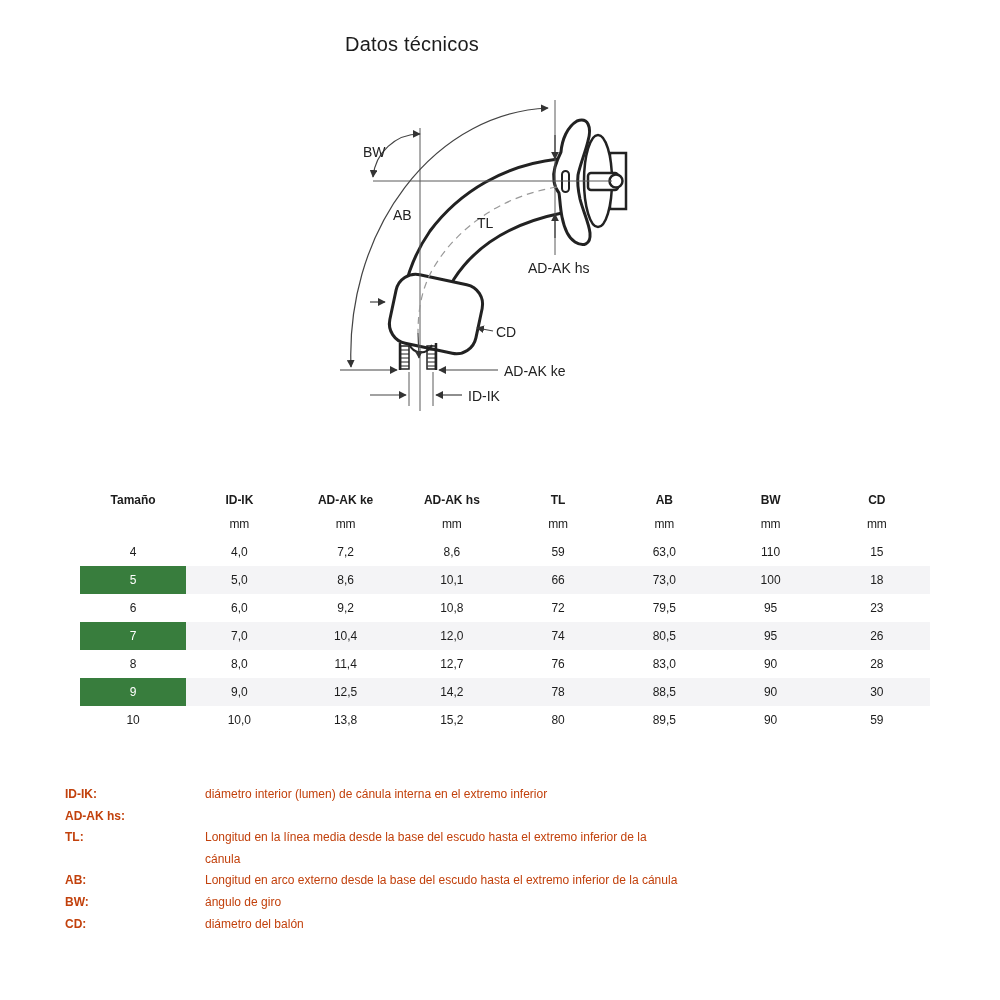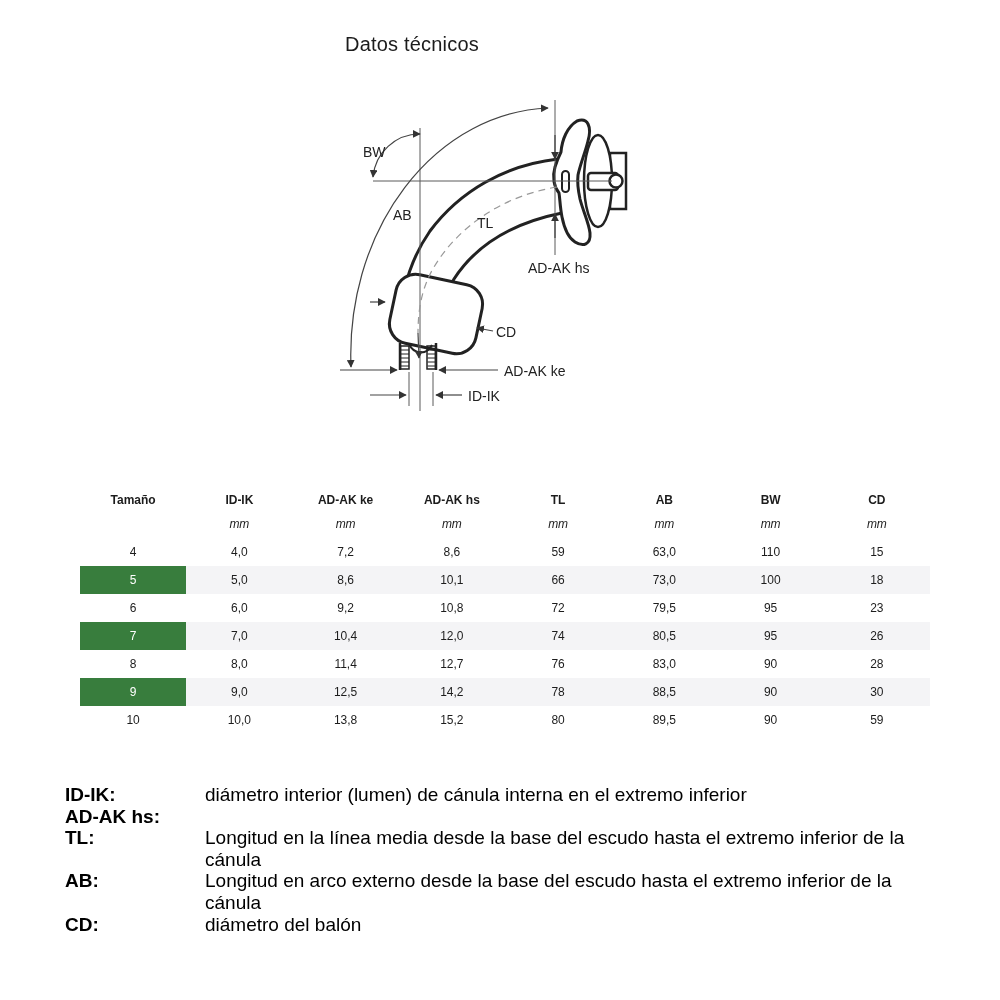--- a/index.html
+++ b/index.html
@@ -5,28 +5,28 @@
   html,body{margin:0;padding:0;background:#ffffff;}
   .page{position:relative;width:1000px;height:932px;background:#fff;
         font-family:"Liberation Sans",sans-serif;color:#1c1c1c;overflow:hidden;border-radius:29px;}
   .title{position:absolute;left:345px;top:33px;font-size:20px;letter-spacing:.2px;color:#1c1c1c;}
   .diagram{position:absolute;left:330px;top:95px;}
   .diagram text{font-family:"Liberation Sans",sans-serif;font-size:14px;fill:#222;}
   
   .tech-table{position:absolute;left:80px;top:489px;width:850px;font-size:12px;}
   .t-row{display:grid;grid-template-columns:repeat(8,1fr);}
   .t-head .cell{font-weight:bold;height:23px;line-height:23px;}
-  .t-units .cell{height:26px;line-height:24px;font-style:italic;}
+  .t-units .cell{height:26px;line-height:24px;}
   .t-data{height:28px;}
   .t-data .cell{height:28px;line-height:28px;}
   .cell{text-align:center;white-space:nowrap;}
   .t-data.striped{background:#f4f4f6;}
   .t-data .size-cell.hl{background:#387d3d;color:#ffffff;}
   
-  .legend{position:absolute;left:65px;top:784px;width:885px;font-size:19px;line-height:21.6px;color:#000000;}
+  .legend{position:absolute;left:65px;top:784px;width:885px;font-size:12px;line-height:21.6px;color:#c2410c;}
   .legend-item{display:flex;align-items:flex-start;}
   .legend-term{font-weight:bold;width:140px;flex:0 0 140px;}
   .legend-desc{white-space:pre-line;max-width:745px;}
 </style>
 </head>
 <body>
 
 <div class="page">
 
   <div class="title">Datos técnicos</div>
@@ -210,22 +210,22 @@
       <div class="legend-item">
         <div class="legend-term">TL:</div>
         <div class="legend-desc">Longitud en la línea media desde la base del escudo hasta el extremo inferior de la
 cánula</div>
       </div>
       <div class="legend-item">
         <div class="legend-term">AB:</div>
         <div class="legend-desc">Longitud en arco externo desde la base del escudo hasta el extremo inferior de la cánula</div>
       </div>
       <div class="legend-item">
+        <div class="legend-term">BW:</div>
+        <div class="legend-desc">ángulo de giro</div>
+      </div>
+      <div class="legend-item">
         <div class="legend-term">CD:</div>
         <div class="legend-desc">diámetro del balón</div>
       </div>
-      <div class="legend-item">
-        <div class="legend-term">BW:</div>
-        <div class="legend-desc">ángulo de giro</div>
-      </div>
     </div>
 
 </div>
 
 </body></html>

